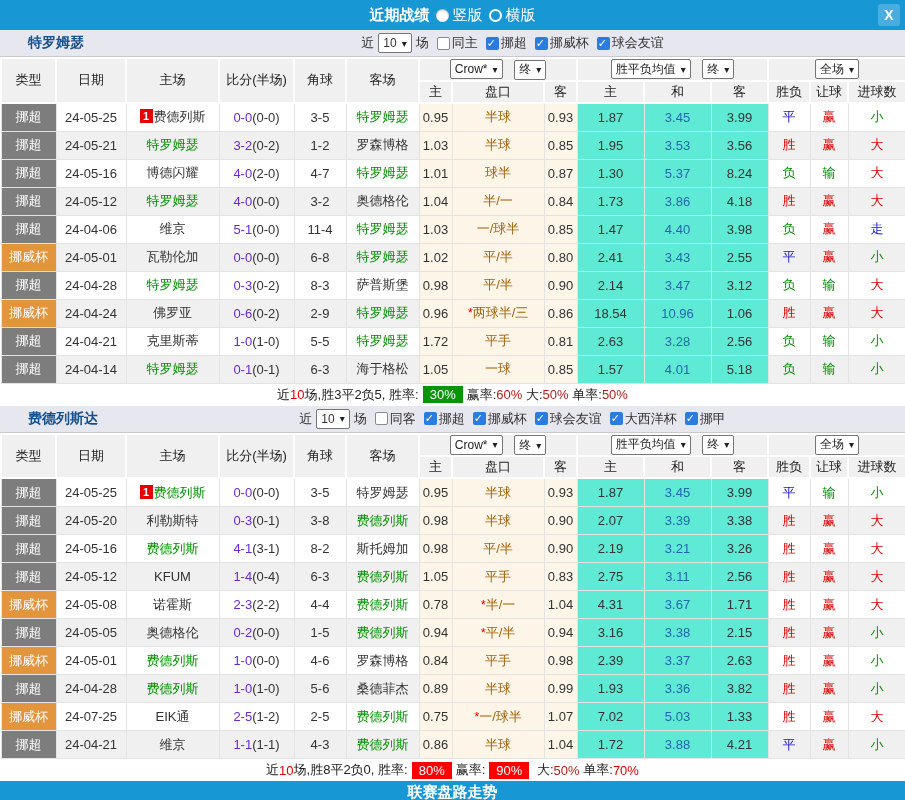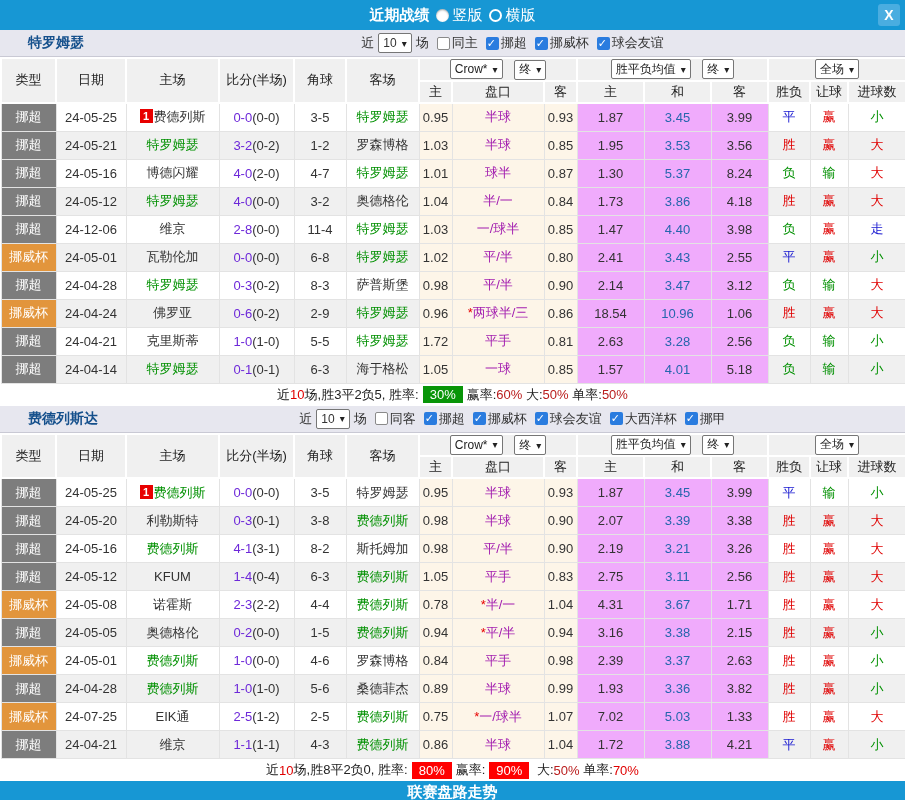--- a/index.html
+++ b/index.html
@@ -32,23 +32,23 @@
   table{border-collapse:collapse;table-layout:fixed;width:905px;}
   td,th{padding:0;text-align:center;overflow:hidden;}
   thead th{background:#f0f0f0;border:2px solid #fff;font-weight:normal;font-size:13px;color:#222;height:20px;}
   tbody td{border:1px solid #e3e3e3;height:27px;font-size:13px;}
   td.c-type{color:#fff;}
   td.lg-super{background:#7d7d7d;}
   td.lg-cup{background:#e2953c;}
   tr.alt td.plain{background:#f0f0f0;}
   td.plain{background:#fff;}
   td.crow{background:#fdf5e8;}
-  td.euro{background:#f0abfc;}
+  td.euro{background:#5eead4;}
   td.euro.mid{color:#2566ad;}
-  .hand{color:#a21caf;}
+  .hand{color:#a16207;}
   .star{color:#e80000;}
   .ft{color:#6d28d9;}
   .ht{color:#333;margin-top:11px;}
   .tg{color:#009000;}
   .badge1{display:inline-block;background:#e80000;color:#fff;width:13px;height:14px;line-height:14px;font-size:11px;font-weight:bold;margin-right:1px;vertical-align:1px;}
   .r-red{color:#e00000;}
   .r-blue{color:#1515d0;}
   .r-green{color:#009000;}
   .teamcell{cursor:pointer;margin-top:45px;}
 
@@ -234,23 +234,23 @@
           <td class="crow">0.84</td>
           <td class="euro">1.73</td>
           <td class="euro mid">3.86</td>
           <td class="euro">4.18</td>
           <td class="plain r-red">胜</td>
           <td class="plain r-red">赢</td>
           <td class="plain r-red">大</td>
         </tr>
         <tr>
           <td class="c-type lg-super">挪超</td>
-          <td class="plain">24-12-06</td>
+          <td class="plain">24-04-06</td>
           <td class="plain teamcell"><span>维京</span></td>
-          <td class="plain"><span class="ft">2-8</span><span class="ht">(0-0)</span></td>
+          <td class="plain"><span class="ft">5-1</span><span class="ht">(0-0)</span></td>
           <td class="plain">11-4</td>
           <td class="plain teamcell"><span class="tg">特罗姆瑟</span></td>
           <td class="crow">1.03</td>
           <td class="crow"><span class="hand">一/球半</span></td>
           <td class="crow">0.85</td>
           <td class="euro">1.47</td>
           <td class="euro mid">4.40</td>
           <td class="euro">3.98</td>
           <td class="plain r-green">负</td>
           <td class="plain r-red">赢</td>

